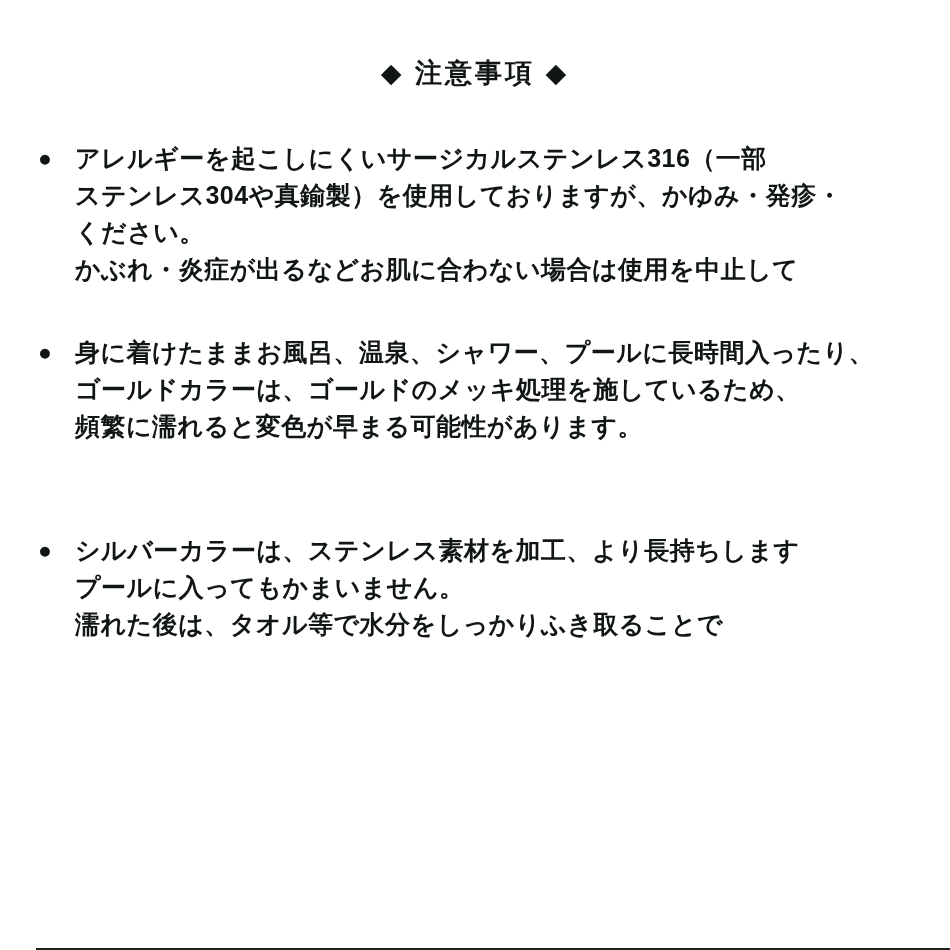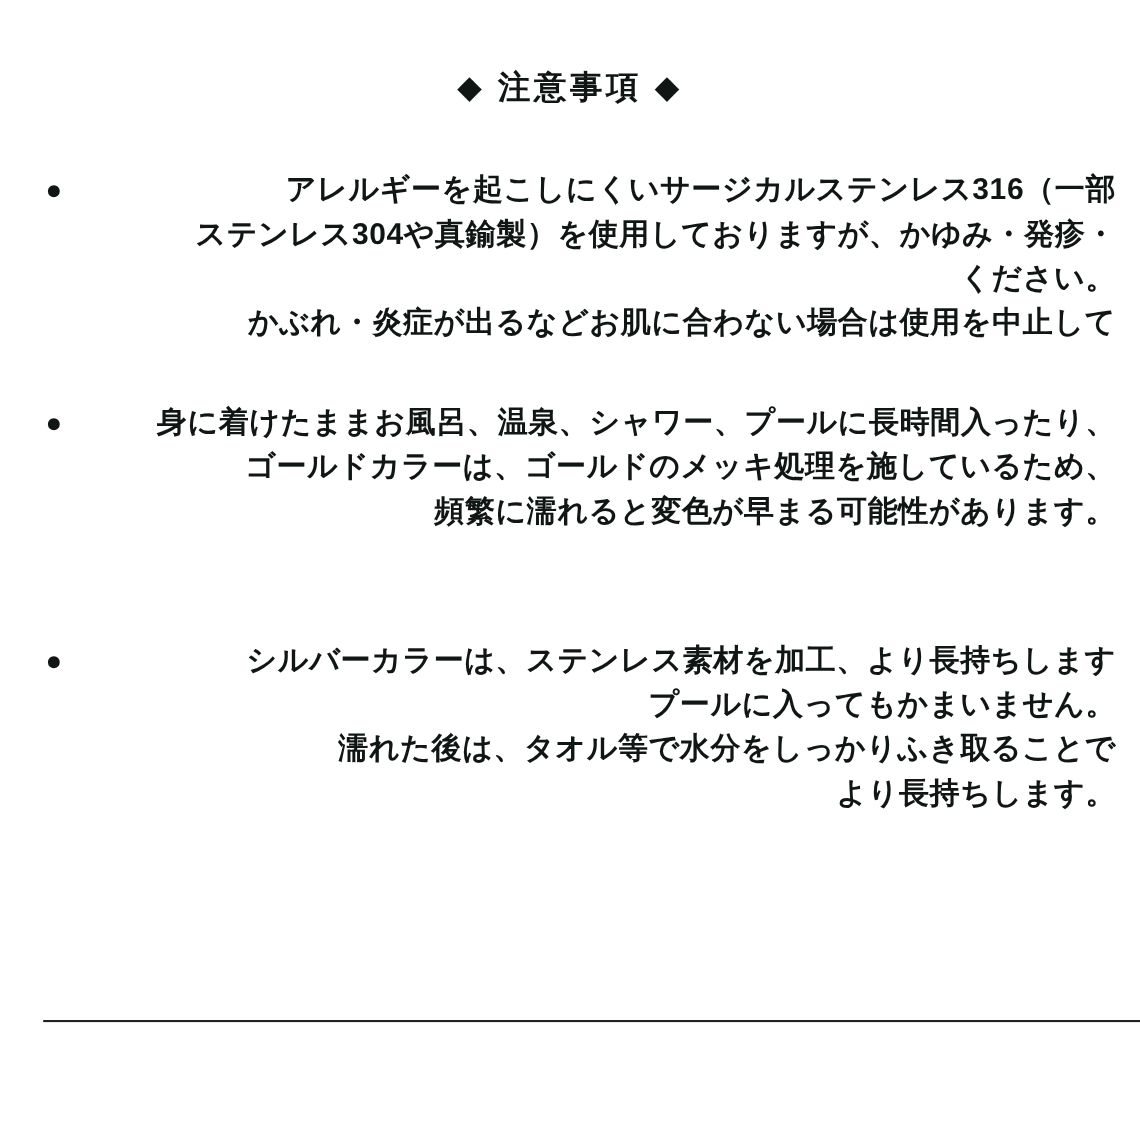--- a/index.html
+++ b/index.html
@@ -3,21 +3,21 @@
 <meta charset="utf-8">
 <style>
   html, body {
     margin: 0;
     padding: 0;
     background: #ffffff;
   }
   .page {
     position: relative;
     width: 950px;
-    height: 852px;
+    height: 950px;
     background: #ffffff;
     overflow: hidden;
     font-family: "Liberation Sans", "DejaVu Sans", sans-serif;
     color: #101613;
     box-sizing: border-box;
   }
   .title {
     margin-top: 56px;
     text-align: center;
     font-size: 27px;
@@ -39,21 +39,20 @@
   .section.gap-b { margin-top: 87px; }
   .bullet {
     flex: 0 0 37px;
     font-size: 23px;
     line-height: 37px;
     font-weight: 700;
     color: #101613;
   }
   .lines {
     flex: 1 1 auto;
-    text-align: right;
   }
   .line {
     font-size: 25px;
     font-weight: 700;
     line-height: 37px;
     letter-spacing: 0.5px;
     white-space: nowrap;
     color: #101613;
   }
   .bottom-rule {
@@ -92,21 +91,20 @@
         <div class="line">頻繁に濡れると変色が早まる可能性があります。</div>
       </div>
     </div>
 
     <div class="section gap-b">
       <span class="bullet">●</span>
       <div class="lines">
         <div class="line">シルバーカラーは、ステンレス素材を加工、より長持ちします</div>
         <div class="line">プールに入ってもかまいません。</div>
         <div class="line">濡れた後は、タオル等で水分をしっかりふき取ることで</div>
-        <div class="line">より長持ちします。</div>
       </div>
     </div>
 
   </div>
 
   <div class="bottom-rule"></div>
 
 </div>
 
 </body></html>

